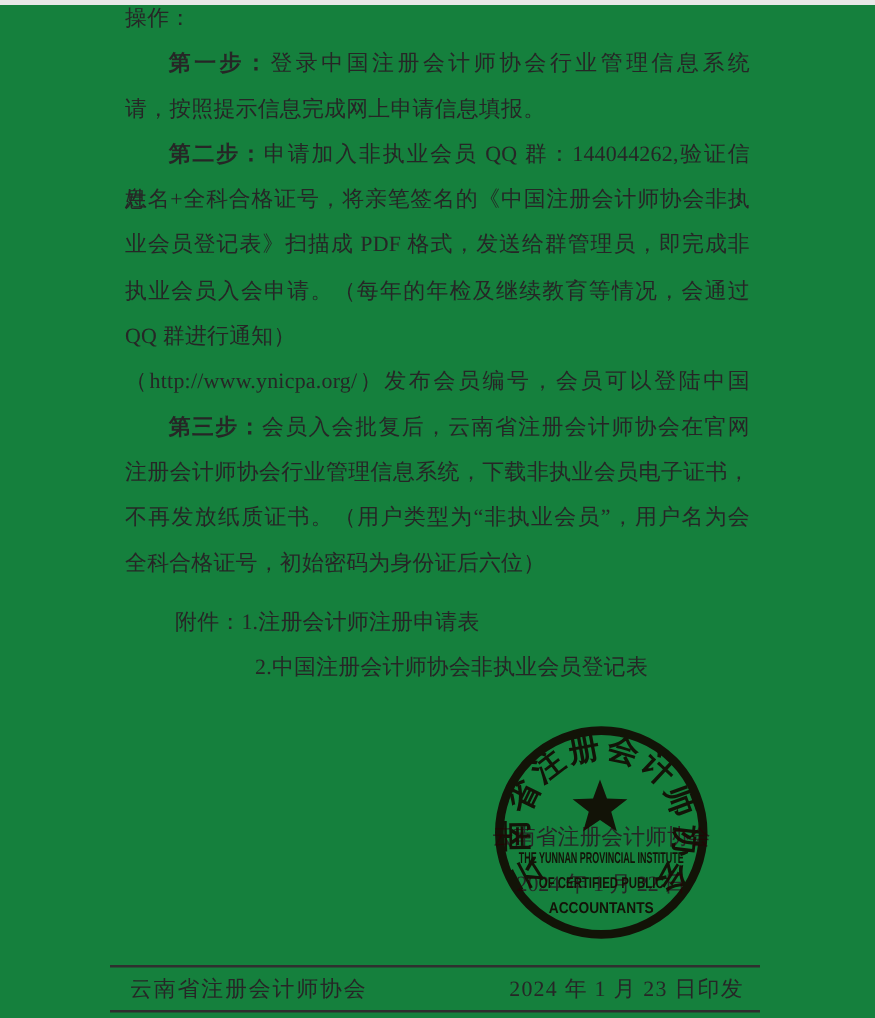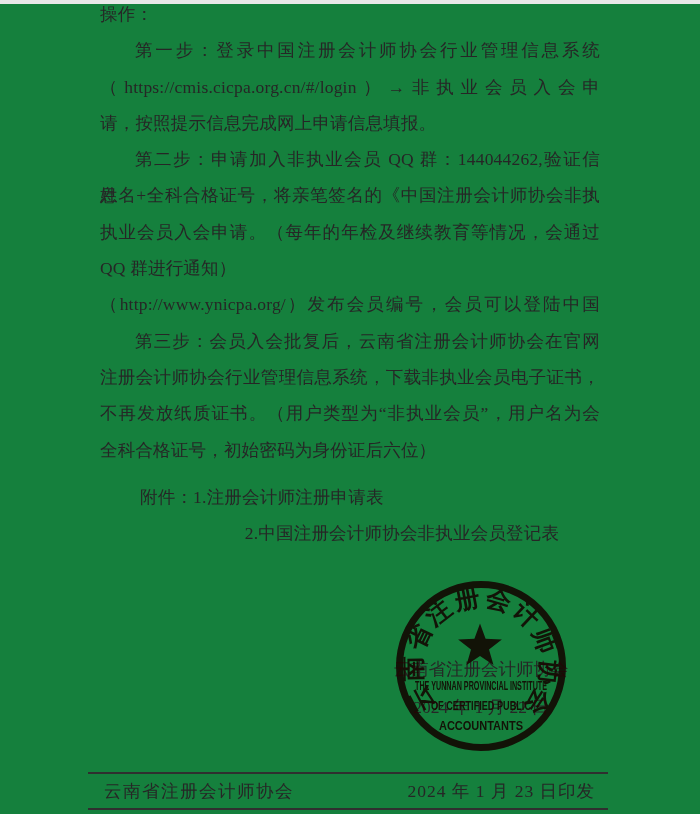--- a/index.html
+++ b/index.html
@@ -15,25 +15,25 @@
   .line {
     height:36.3px; line-height:36.3px; font-size:17.5px;
     letter-spacing:0.2px; white-space:nowrap;
   }
   .line.fill {
     white-space:normal;
     text-align:justify; text-align-last:justify;
     text-justify:inter-character;
   }
   .line.indent { text-indent:35px; }
-  .line b { font-weight:normal; }
+  .line b { font-weight:bold; }
   
   .attach { margin-top:11px; }
   .attach .a1 { padding-left:40px; }
-  .attach .a2 { padding-left:104px;text-align:center; }
+  .attach .a2 { padding-left:104px; }
   
   .sig {
     position:absolute; left:371px; top:646px; width:220px;
     text-align:center; z-index:1;
   }
   .sig div { height:38px; line-height:38px; font-size:17.5px; }
   
   .seal {
     position:absolute; left:391px; top:572px; width:180px; height:180px;
     z-index:2; mix-blend-mode:multiply; pointer-events:none;
@@ -51,24 +51,24 @@
 </style>
 </head>
 <body>
 
 <div class="page">
 
   <div class="doc">
     <div>
         <div class="line"><span>操作：</span></div>
         <div class="line fill indent"><b>第一步：</b><span>登录中国注册会计师协会行业管理信息系统</span></div>
-        <div class="line fill"><span>（https://cmis.cicpa.org.cn/#/login）→非执业会员入会申</span></div>
         <div class="line"><span>请，按照提示信息完成网上申请信息填报。</span></div>
         <div class="line fill indent"><b>第二步：</b><span>申请加入非执业会员 QQ 群：144044262,验证信息：</span></div>
         <div class="line fill"><span>姓名+全科合格证号，将亲笔签名的《中国注册会计师协会非执</span></div>
+        <div class="line fill"><span>业会员登记表》扫描成 PDF 格式，发送给群管理员，即完成非</span></div>
         <div class="line fill"><span>执业会员入会申请。（每年的年检及继续教育等情况，会通过</span></div>
         <div class="line"><span>QQ 群进行通知）</span></div>
         <div class="line fill"><span>（http://www.ynicpa.org/）发布会员编号，会员可以登陆中国</span></div>
         <div class="line fill indent"><b>第三步：</b><span>会员入会批复后，云南省注册会计师协会在官网</span></div>
         <div class="line fill"><span>注册会计师协会行业管理信息系统，下载非执业会员电子证书，</span></div>
         <div class="line fill"><span>不再发放纸质证书。（用户类型为“非执业会员”，用户名为会</span></div>
         <div class="line"><span>全科合格证号，初始密码为身份证后六位）</span></div>
       </div>
 
     <div class="attach">

